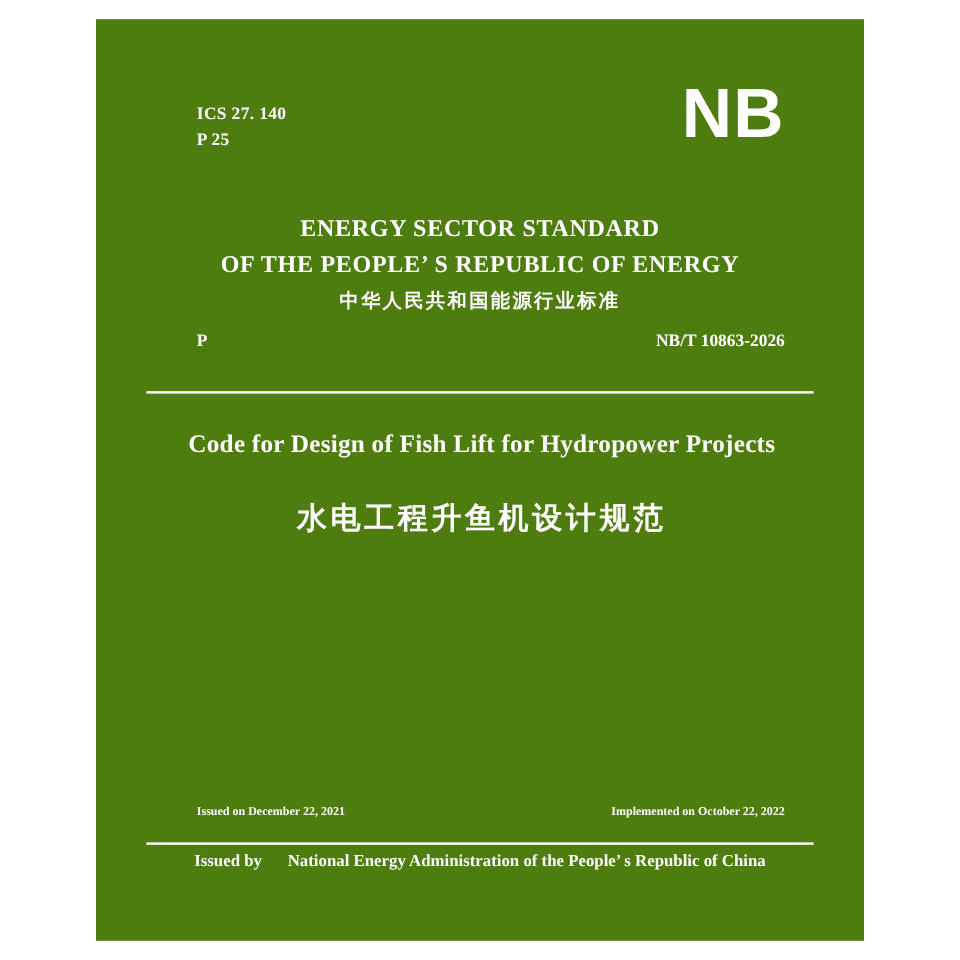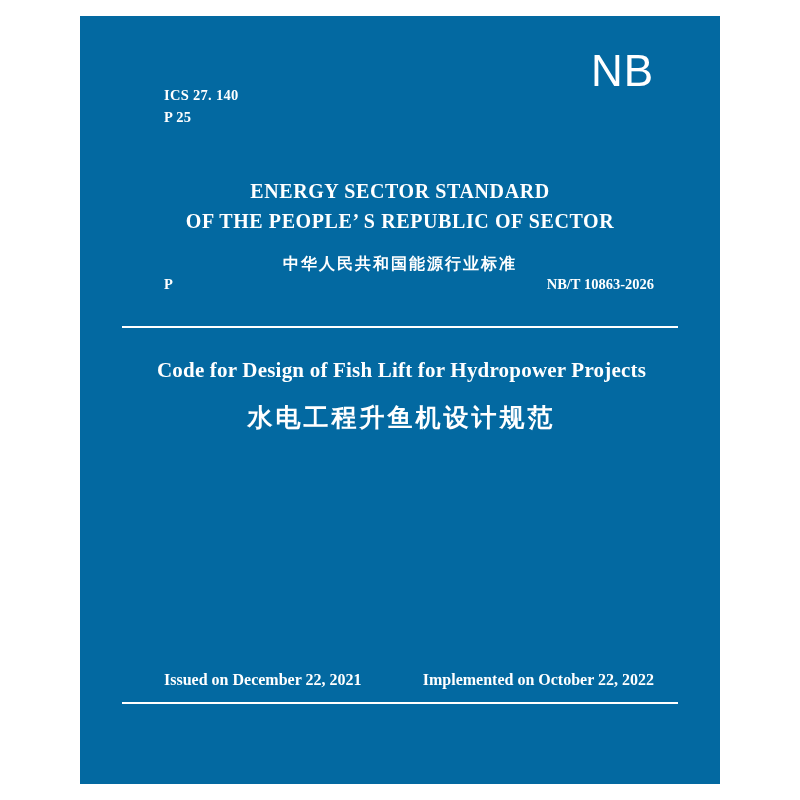--- a/index.html
+++ b/index.html
@@ -12,62 +12,62 @@
     height: 800px;
     overflow: hidden;
     font-family: "Liberation Serif", serif;
   }
   #cover {
     position: absolute;
     left: 80px;
     top: 16px;
     width: 640px;
     height: 768px;
-    background: #0369a1;
+    background: #4d7c0f;
     color: #ffffff;
     box-sizing: border-box;
   }
   
   .ics-block {
     position: absolute;
     left: 84px;
     top: 68px;
     font-weight: bold;
     font-size: 14.5px;
     line-height: 1.55;
     letter-spacing: 0.3px;
   }
   .nb-logo {
     position: absolute;
     right: 66px;
-    top: 33px;
+    top: 50px;
     font-family: "Liberation Sans", sans-serif;
-    font-weight: normal;
-    font-size: 44px;
+    font-weight: bold;
+    font-size: 58px;
     letter-spacing: 1px;
     line-height: 1;
   }
   .org-block {
     position: absolute;
     left: 0;
     right: 0;
     top: 160px;
     text-align: center;
   }
   .org-en1, .org-en2 {
     font-weight: bold;
     font-size: 20px;
     letter-spacing: 0.6px;
     line-height: 1.5;
   }
   .org-cn {
     font-weight: bold;
     font-size: 16px;
     letter-spacing: 2px;
-    margin-top: 18px;
+    margin-top: 5px;
     font-family: "DejaVu Sans", sans-serif;
   }
   .code-row {
     position: absolute;
     left: 84px;
     right: 66px;
     top: 260px;
     display: flex;
     justify-content: space-between;
     align-items: baseline;
@@ -93,32 +93,32 @@
   }
   .title-en {
     font-weight: bold;
     font-size: 21px;
     letter-spacing: 0.2px;
   }
   .title-cn {
     font-weight: bold;
     font-size: 25px;
     letter-spacing: 3px;
-    margin-top: 18px;
+    margin-top: 32px;
     font-family: "DejaVu Sans", sans-serif;
   }
   .dates-row {
     position: absolute;
     left: 84px;
     right: 66px;
     top: 655px;
     display: flex;
     justify-content: space-between;
     font-weight: bold;
-    font-size: 16px;
+    font-size: 10px;
     align-items: flex-end;
   }
   .issuer-row {
     position: absolute;
     left: 0;
     right: 0;
     top: 695px;
     text-align: center;
     font-weight: bold;
     font-size: 14px;
@@ -134,21 +134,21 @@
 
   <div class="ics-block">
     <div>ICS 27. 140</div>
     <div>P 25</div>
   </div>
 
   <div class="nb-logo">NB</div>
 
   <div class="org-block">
     <div class="org-en1">ENERGY SECTOR STANDARD</div>
-    <div class="org-en2">OF THE PEOPLE’ S REPUBLIC OF SECTOR</div>
+    <div class="org-en2">OF THE PEOPLE’ S REPUBLIC OF ENERGY</div>
     <div class="org-cn">中华人民共和国能源行业标准</div>
   </div>
 
   <div class="code-row">
     <span>P</span>
     <span>NB/T 10863-2026</span>
   </div>
 
   <div class="rule" id="rule-top"></div>
 
@@ -157,14 +157,18 @@
     <div class="title-cn">水电工程升鱼机设计规范</div>
   </div>
 
   <div class="dates-row">
     <span>Issued on December 22, 2021</span>
     <span>Implemented on October 22, 2022</span>
   </div>
 
   <div class="rule" id="rule-bottom"></div>
 
+  <div class="issuer-row">
+    <span class="issued-by">Issued by</span>
+    <span>National Energy Administration of the People’ s Republic of China</span>
+  </div>
 
 </div>
 
 </body></html>

